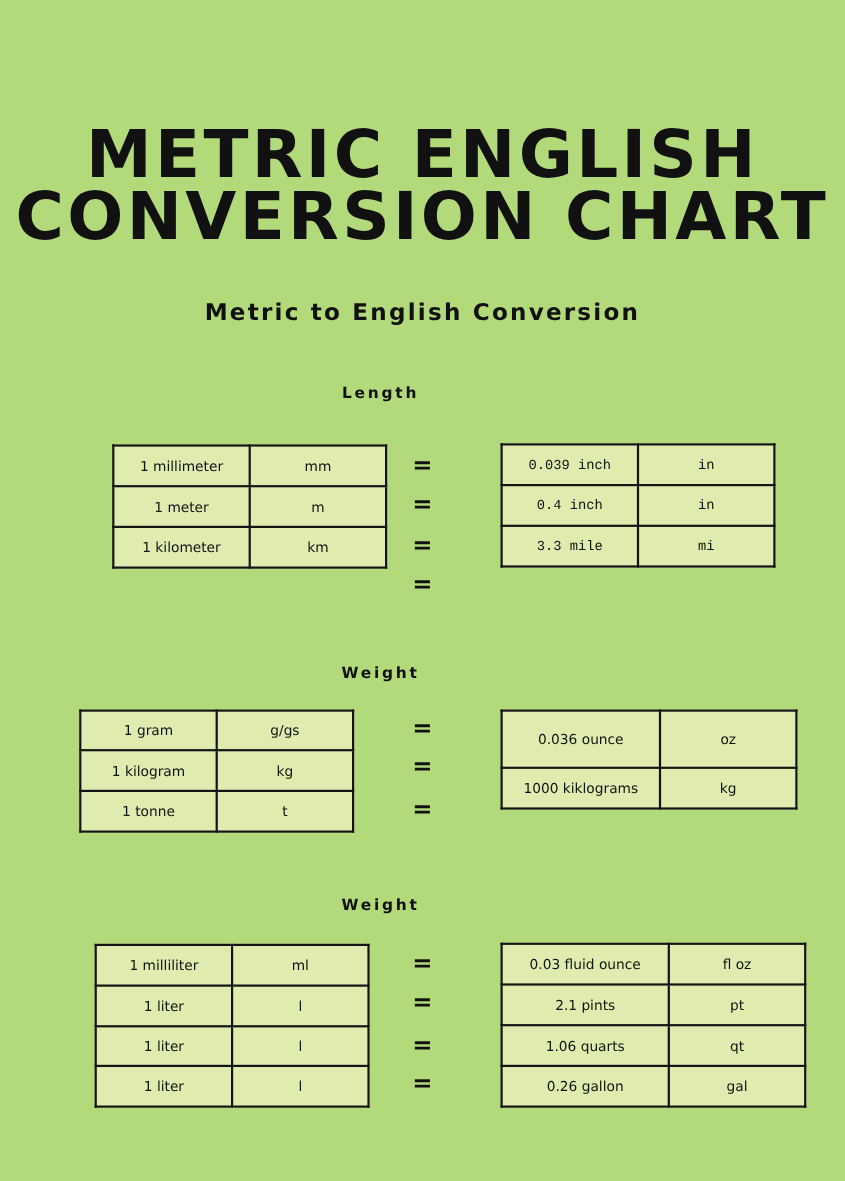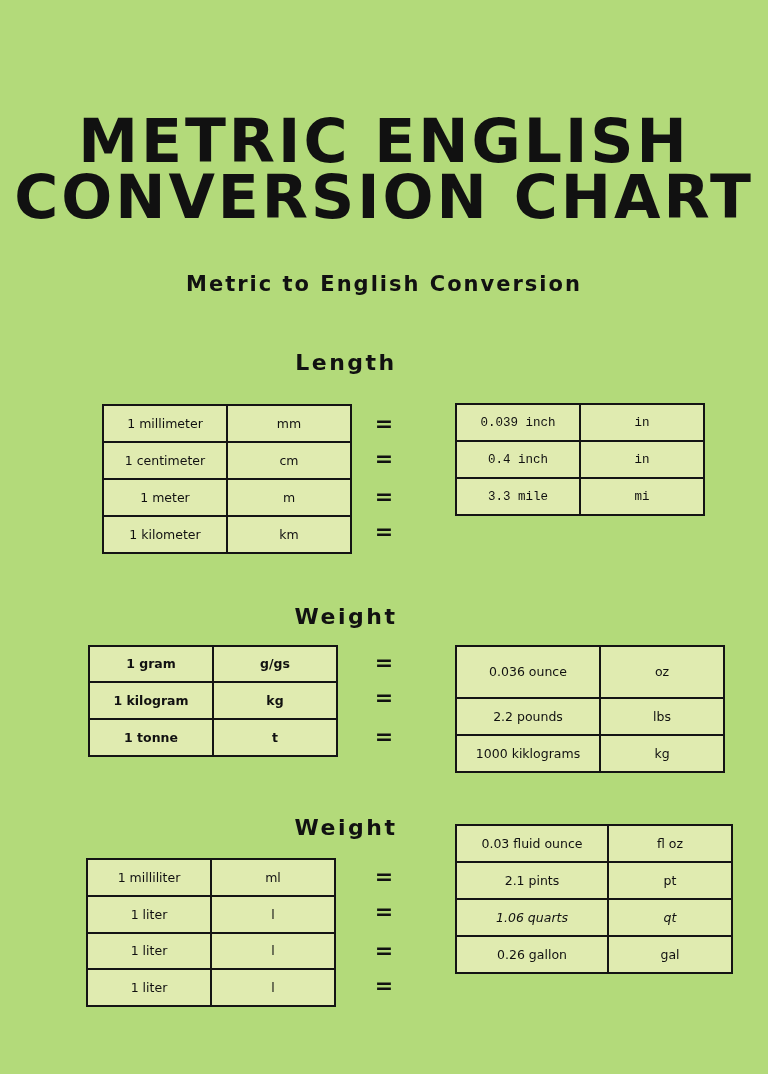--- a/index.html
+++ b/index.html
@@ -38,21 +38,21 @@
       font-weight: bold;
       font-size: 21px;
       letter-spacing: 2px;
       margin: 0;
     }
     .section-title {
       position: absolute;
       left: 0;
       width: 692px;
       text-align: center;
-      font-size: 22px;
+      font-size: 14px;
       letter-spacing: 2.5px;
       margin: 0;
     }
     table.conv {
       position: absolute;
       border-collapse: collapse;
       background: #e0ebb0;
       table-layout: fixed;
     }
     table.conv td {
@@ -85,24 +85,20 @@
 
 <h3 class="section-title" style="top:350px;">Length</h3>
 
 <table class="conv" style="left:102px; top:404px;">
   <tbody>
       <tr style="height:37px;">
     <td class="c1">1 millimeter</td>
     <td class="c2">mm</td>
   </tr>
   <tr style="height:37px;">
-    <td class="c1">1 centimeter</td>
-    <td class="c2">cm</td>
-  </tr>
-  <tr style="height:37px;">
     <td class="c1">1 meter</td>
     <td class="c2">m</td>
   </tr>
   <tr style="height:37px;">
     <td class="c1">1 kilometer</td>
     <td class="c2">km</td>
   </tr>
 </tbody>
   </table>
 
@@ -123,21 +119,21 @@
   </tr>
   <tr style="height:37px;margin-left:25px;">
     <td class="c1">3.3 mile</td>
     <td class="c2">mi</td>
   </tr>
 </tbody>
   </table>
 
 <h3 class="section-title" style="top:604px;">Weight</h3>
 
-<table class="conv" style="left:88px; top:645px;font-weight:bold;">
+<table class="conv" style="left:72px; top:645px;">
   <tbody>
       <tr style="height:36px;">
     <td class="c1">1 gram</td>
     <td class="c2">g/gs</td>
   </tr>
   <tr style="height:37px;">
     <td class="c1">1 kilogram</td>
     <td class="c2">kg</td>
   </tr>
   <tr style="height:37px;">
@@ -149,24 +145,20 @@
 
 <div class="eq" style="top:652px;">=</div>
 <div class="eq" style="top:687px;">=</div>
 <div class="eq" style="top:726px;">=</div>
 
 <table class="conv" style="left:455px; top:645px;">
   <tbody>
       <tr style="height:52px;">
     <td class="c1">0.036 ounce</td>
     <td class="c2">oz</td>
-  </tr>
-  <tr style="height:37px;">
-    <td class="c1">2.2 pounds</td>
-    <td class="c2">lbs</td>
   </tr>
   <tr style="height:37px;">
     <td class="c1" style="padding:0 14px;">1000 kiklograms</td>
     <td class="c2">kg</td>
   </tr>
 </tbody>
   </table>
 
 <h3 class="section-title" style="top:815px;">Weight</h3>
 
@@ -189,31 +181,31 @@
     <td class="c2">l</td>
   </tr>
 </tbody>
   </table>
 
 <div class="eq" style="top:866px;">=</div>
 <div class="eq" style="top:901px;">=</div>
 <div class="eq" style="top:940px;">=</div>
 <div class="eq" style="top:975px;">=</div>
 
-<table class="conv" style="left:455px; top:824px;">
+<table class="conv" style="left:455px; top:857px;">
   <tbody>
       <tr style="height:37px;">
     <td class="c1" style="padding:0 18px;">0.03 fluid ounce</td>
     <td class="c2">fl oz</td>
   </tr>
   <tr style="height:37px;">
     <td class="c1">2.1 pints</td>
     <td class="c2">pt</td>
   </tr>
-  <tr style="height:37px;font-style:italic;">
+  <tr style="height:37px;">
     <td class="c1">1.06 quarts</td>
     <td class="c2">qt</td>
   </tr>
   <tr style="height:37px;padding-left:28px;">
     <td class="c1">0.26 gallon</td>
     <td class="c2">gal</td>
   </tr>
 </tbody>
   </table>
 

